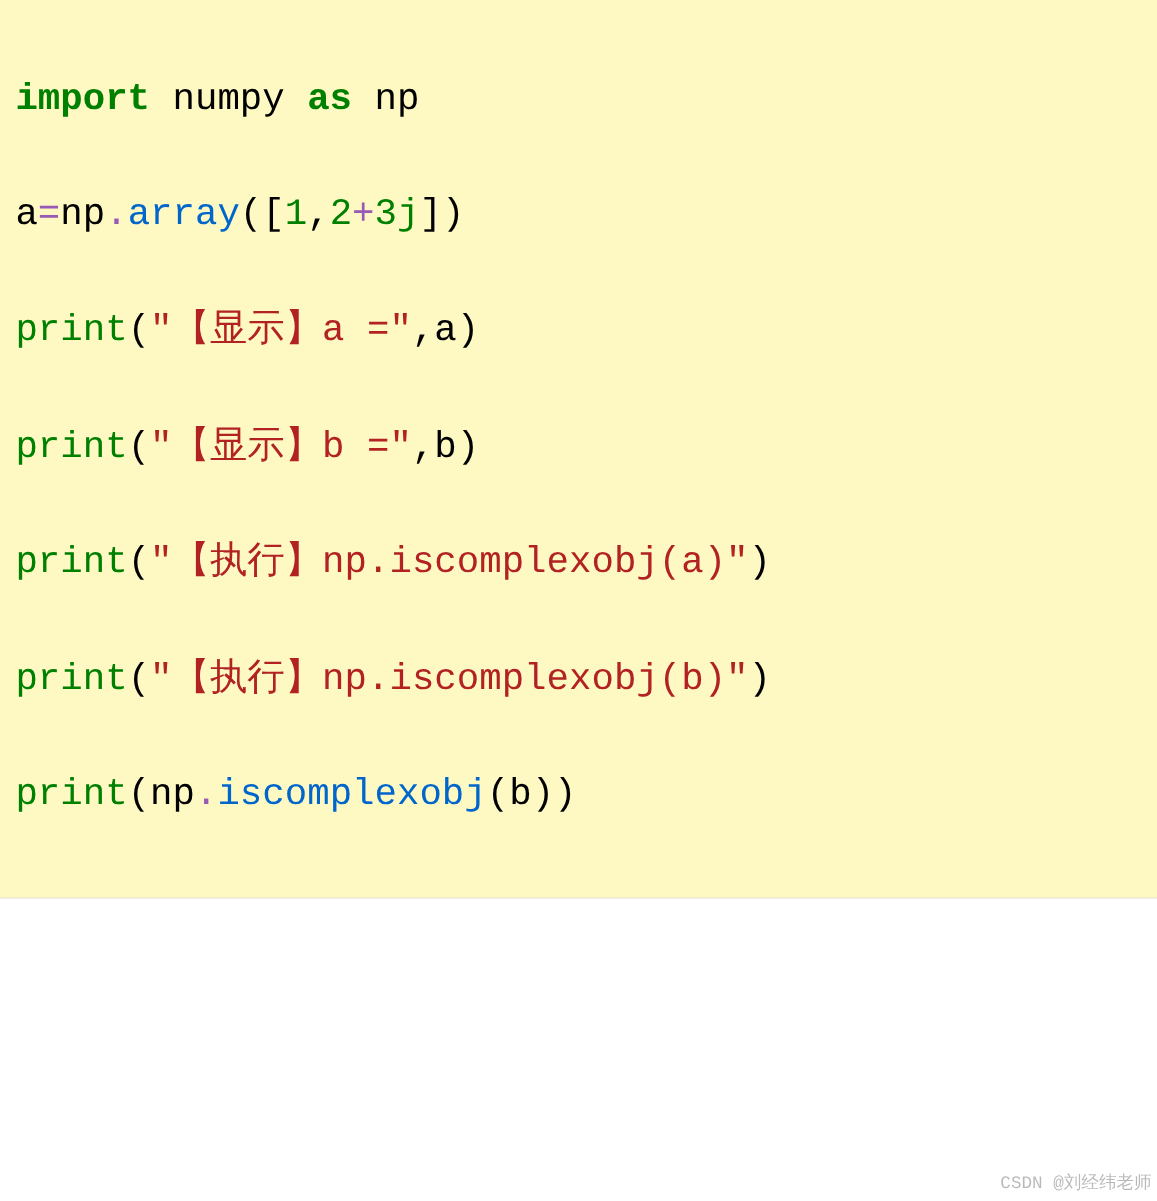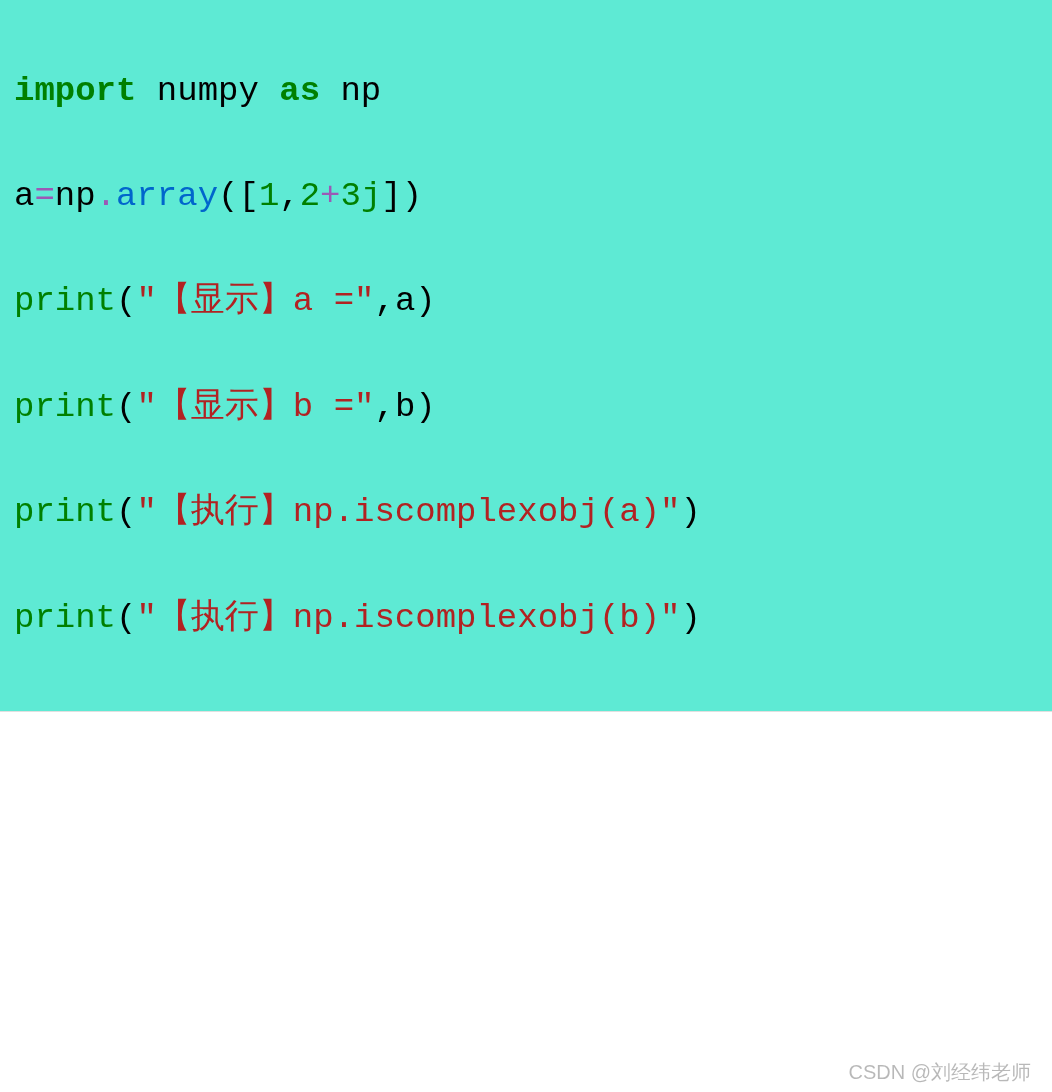--- a/index.html
+++ b/index.html
@@ -4,21 +4,21 @@
 <style>
   body {
     margin: 0;
     padding: 0;
     font-family: "Consolas", "Courier New", monospace;
     font-size: 34px;
     background: #ffffff;
     width: 1052px;
   }
   .code-block {
-    background: #5eead4;
+    background: #fef9c3;
     padding: 12px 16px 14px 14px;
     border-bottom: 1px solid #e0e0e0;
     line-height: 1.55;
     white-space: pre;
   }
   .output-block {
     background: #ffffff;
     padding: 18px 14px 14px 20px;
     line-height: 1.55;
     white-space: pre;
@@ -27,37 +27,38 @@
   .kw   { color: #008000; font-weight: bold; }  
   .nm   { color: #000000; }                     
   .op   { color: #9b59b6; }                     
   .fn   { color: #0066cc; }                     
   .pn   { color: #000000; }                     
   .num  { color: #008000; }                     
   .str  { color: #b22222; }                     
   .call { color: #008000; text-align: right; }                     
   .watermark {
     position: fixed;
-    right: 21px;
+    right: 5px;
     bottom: 6px;
-    font-size: 20px;
+    font-size: 16px;
     color: rgba(0,0,0,0.28);
-    font-family: Liberation Sans, sans-serif;
+    font-family: Liberation Mono, monospace;
   }
 </style>
 </head>
 <body>
 
 <div class="code-block">
 <div><span class="kw">import</span><span class="nm"> numpy </span><span class="kw">as</span><span class="nm"> np</span></div>
 <div><span class="nm">a</span><span class="op">=</span><span class="nm">np</span><span class="op">.</span><span class="fn">array</span><span class="pn">([</span><span class="num">1</span><span class="pn">,</span><span class="num">2</span><span class="op">+</span><span class="num">3j</span><span class="pn">])</span></div>
 <div><span class="call">print</span><span class="pn">(</span><span class="str">"【显示】a ="</span><span class="pn">,</span><span class="nm">a</span><span class="pn">)</span></div>
 <div><span class="call">print</span><span class="pn">(</span><span class="str">"【显示】b ="</span><span class="pn">,</span><span class="nm">b</span><span class="pn">)</span></div>
 <div><span class="call">print</span><span class="pn">(</span><span class="str">"【执行】np.iscomplexobj(a)"</span><span class="pn">)</span></div>
 <div><span class="call">print</span><span class="pn">(</span><span class="str">"【执行】np.iscomplexobj(b)"</span><span class="pn">)</span></div>
+<div><span class="call">print</span><span class="pn">(</span><span class="nm">np</span><span class="op">.</span><span class="fn">iscomplexobj</span><span class="pn">(</span><span class="nm">b</span><span class="pn">)</span><span class="pn">)</span></div>
 </div>
 
 <div class="output-block">
 
 
 
 
 
 
 </div>

